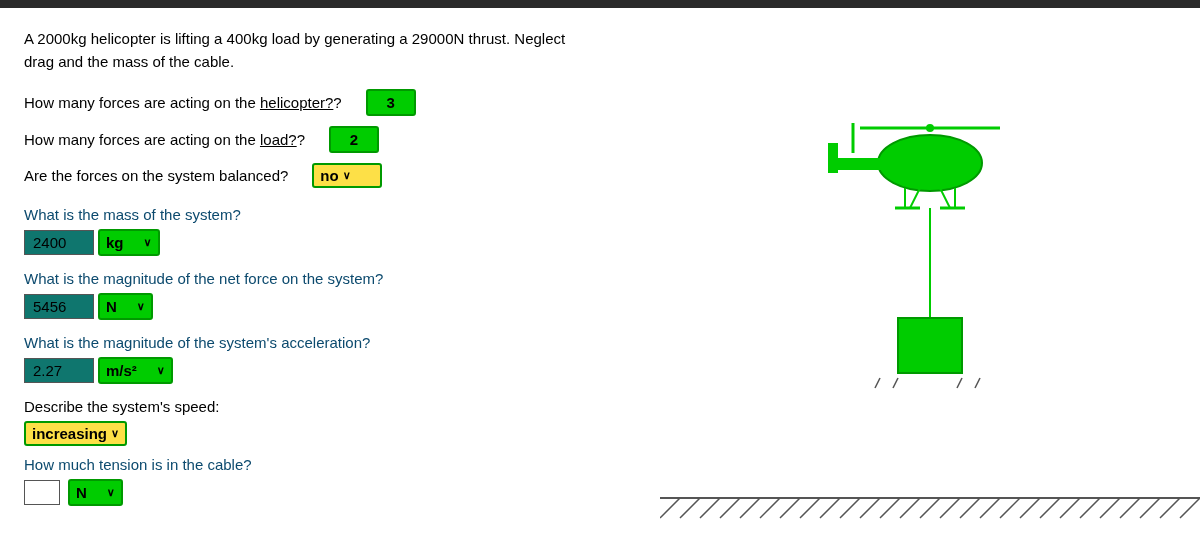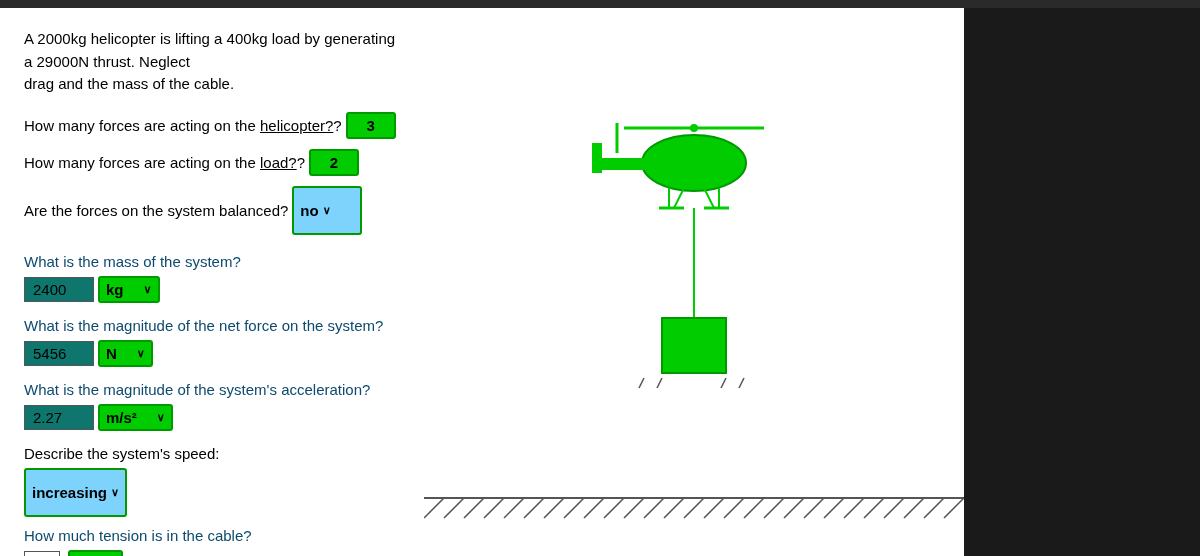--- a/index.html
+++ b/index.html
@@ -10,21 +10,21 @@
       color: #000;
       overflow: hidden;
     }
     .top-bar {
       background: #2a2a2a;
       height: 8px;
       width: 100%;
     }
     .page-container {
       display: flex;
-      width: 964px;
+      width: 1200px;
       height: 548px;
       background: #fff;
       position: relative;
     }
     .left-panel {
       width: 660px;
       padding: 20px 24px;
       position: relative;
     }
     .right-panel {
@@ -35,46 +35,46 @@
     .problem-text {
       font-size: 15px;
       line-height: 1.5;
       margin-bottom: 16px;
       color: #000;
     }
     .question-row {
       display: flex;
       align-items: center;
       margin-bottom: 10px;
-      gap: 4px;
+      gap: 24px;
     }
     .question-label {
       font-size: 15px;
       color: #000;
     }
     .question-label .underline {
       text-decoration: underline;
     }
     .answer-box {
       background: #00cc00;
       color: #000;
       border: 2px solid #009900;
       border-radius: 3px;
       padding: 3px 10px;
       font-size: 15px;
       font-weight: bold;
       min-width: 50px;
       text-align: center;
     }
     .dropdown-box {
-      background: #7dd3fc;
+      background: #fde047;
       color: #000;
       border: 2px solid #009900;
       border-radius: 3px;
-      padding: 14px 6px;
+      padding: 2px 6px;
       font-size: 15px;
       font-weight: bold;
       display: flex;
       align-items: center;
       gap: 4px;
       cursor: pointer;
       min-width: 70px;
     }
     .dropdown-arrow {
       font-size: 11px;

